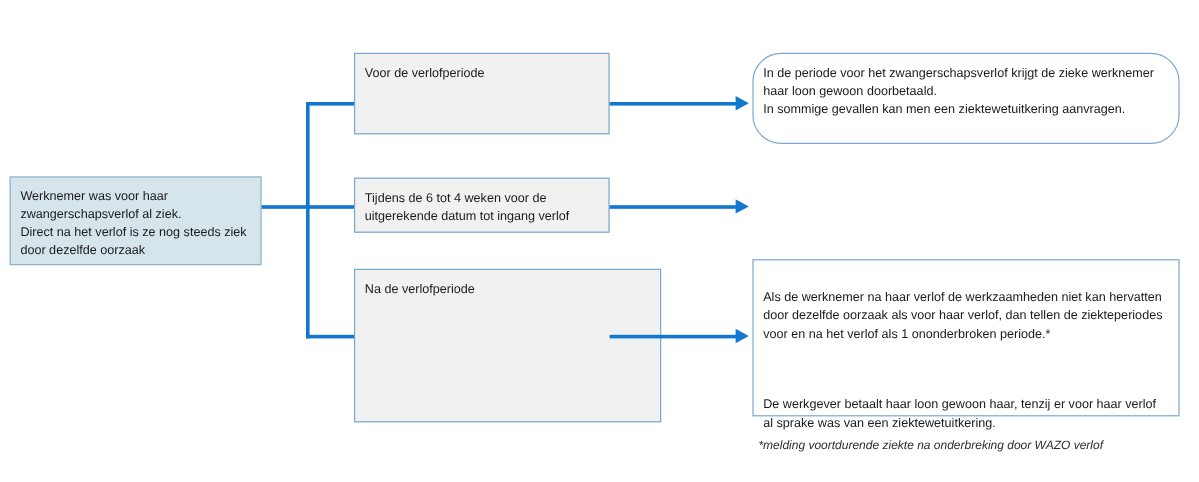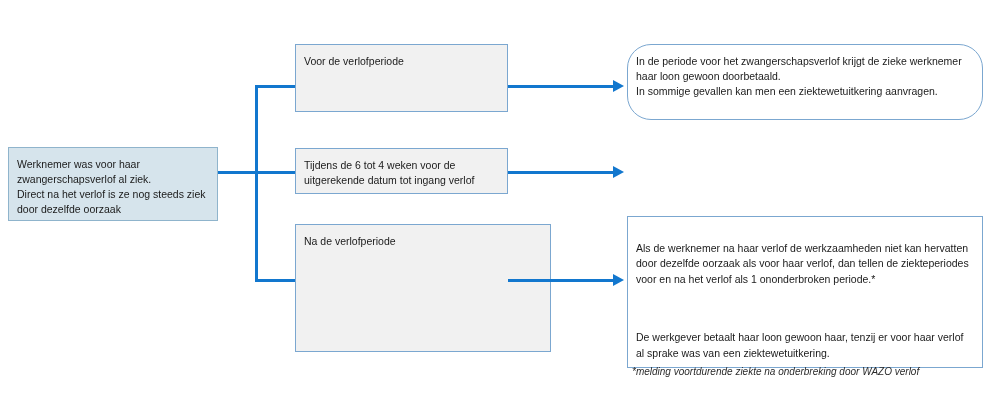--- a/index.html
+++ b/index.html
@@ -98,21 +98,21 @@
   <div class="hline" style="left:508px; top:171px; width:108px;"></div>
   <div class="arrow" style="left:613px; top:166px;"></div>
 
   <div class="hline" style="left:508px; top:279px; width:108px;"></div>
   <div class="arrow" style="left:613px; top:274px;"></div>
 
   <div class="box outcome" style="left:627px; top:44px; width:356px; height:76px;border-radius:24px;">In de periode voor het zwangerschapsverlof krijgt de zieke werknemer haar loon gewoon doorbetaald.
 In sommige gevallen kan men een ziektewetuitkering aanvragen.</div>
 
 
-  <div class="box outcome" style="left:627px; top:216px; width:356px; height:152px;">
+  <div class="box outcome" style="left:627px; top:216px; width:356px; height:131px;">
     <div>Als de werknemer na haar verlof de werkzaamheden niet kan hervatten door dezelfde oorzaak als voor haar verlof, dan tellen de ziekteperiodes voor en na het verlof als 1 ononderbroken periode.*</div>
     <div style="height:13px;"></div>
     <div>De werkgever betaalt haar loon gewoon haar, tenzij er voor haar verlof al sprake was van een ziektewetuitkering.</div>
   </div>
 
   <div class="footnote" style="left:632px; top:366px;">*melding voortdurende ziekte na onderbreking door WAZO verlof</div>
 
 </div>
 
 </body></html>

